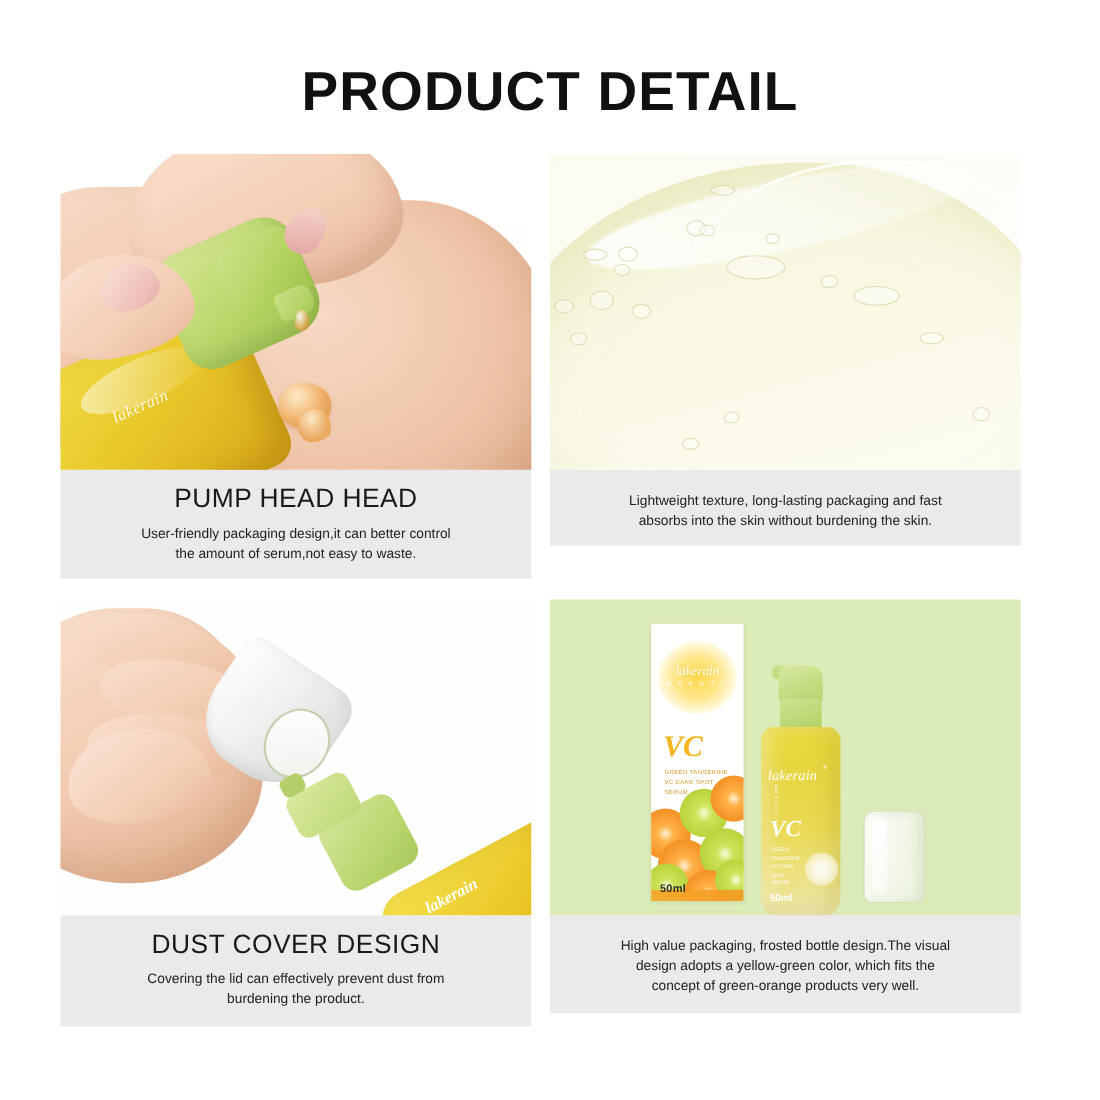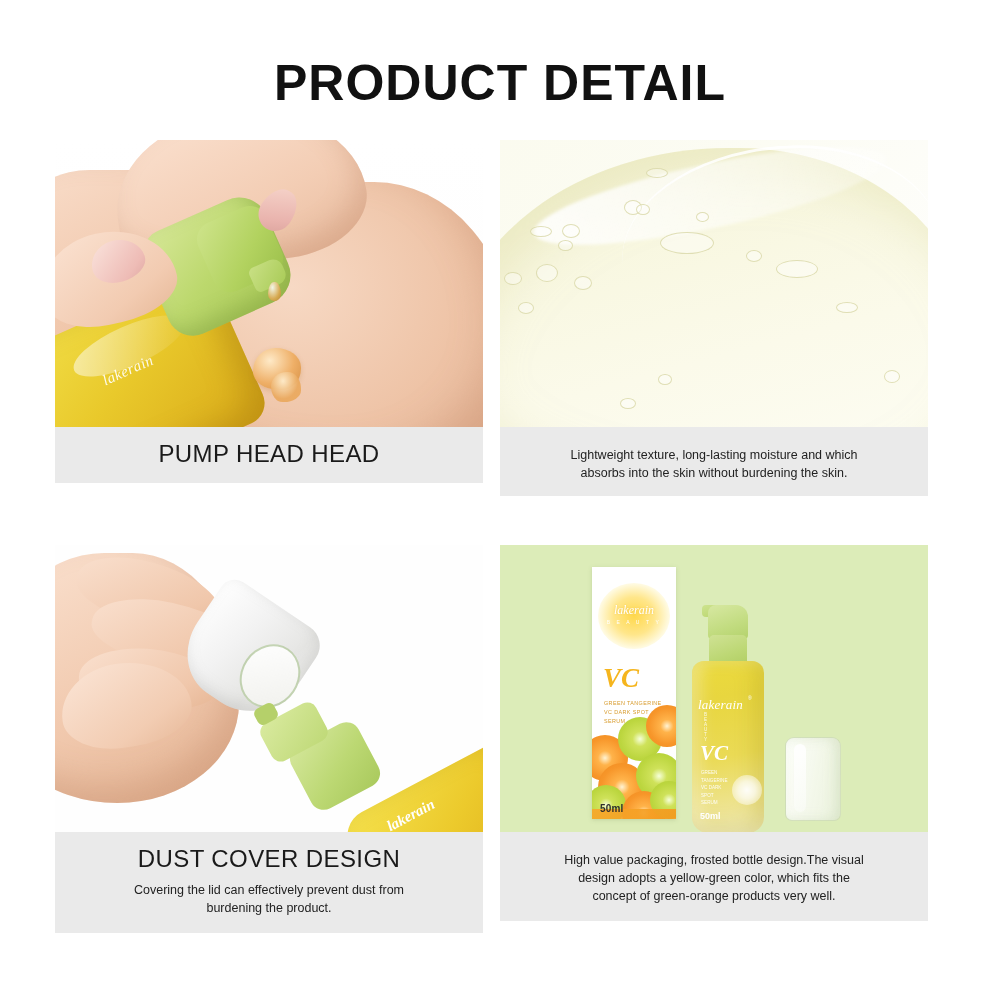--- a/index.html
+++ b/index.html
@@ -542,20 +542,22 @@
         <div class="pump-nozzle"></div>
         <div class="thumb-low"></div>
         <div class="thumb-nail"></div>
         <div class="finger-nail-1"></div>
         <div class="drop"></div>
         <div class="serum-blob"></div>
         <div class="serum-blob2"></div>
       </div>
       <div class="caption">
         <div class="cap-title">PUMP HEAD HEAD</div>
+        <div class="cap-desc">User-friendly packaging design,it can better control
+the amount of serum,not easy to waste.</div>
       </div>
     </div>
 
     <div class="panel col-r row-t">
       <div class="photo ph2">
         <div class="gel"></div>
         <div class="gel-edge"></div>
         <div class="gel-hi"></div>
         <div class="bub" style="left:30px;  top:86px;  width:20px; height:9px;"></div>
         <div class="bub" style="left:62px;  top:84px;  width:16px; height:12px;"></div>
@@ -570,21 +572,21 @@
         <div class="bub" style="left:74px;  top:136px; width:16px; height:12px;"></div>
         <div class="bub" style="left:276px; top:120px; width:40px; height:16px;"></div>
         <div class="bub" style="left:246px; top:110px; width:14px; height:10px;"></div>
         <div class="bub" style="left:18px;  top:162px; width:14px; height:10px;"></div>
         <div class="bub" style="left:336px; top:162px; width:20px; height:9px;"></div>
         <div class="bub" style="left:158px; top:234px; width:12px; height:9px;"></div>
         <div class="bub" style="left:120px; top:258px; width:14px; height:9px;"></div>
         <div class="bub" style="left:384px; top:230px; width:14px; height:11px;"></div>
       </div>
       <div class="caption">
-        <div class="cap-desc">Lightweight texture, long-lasting moisture and which
+        <div class="cap-desc">Lightweight texture, long-lasting packaging and fast
 absorbs into the skin without burdening the skin.</div>
       </div>
     </div>
 
     <div class="panel col-l row-b">
       <div class="photo ph3">
         <div class="hand3"></div>
         <div class="fing f1"></div>
         <div class="fing f2"></div>
         <div class="fing f3"></div>

